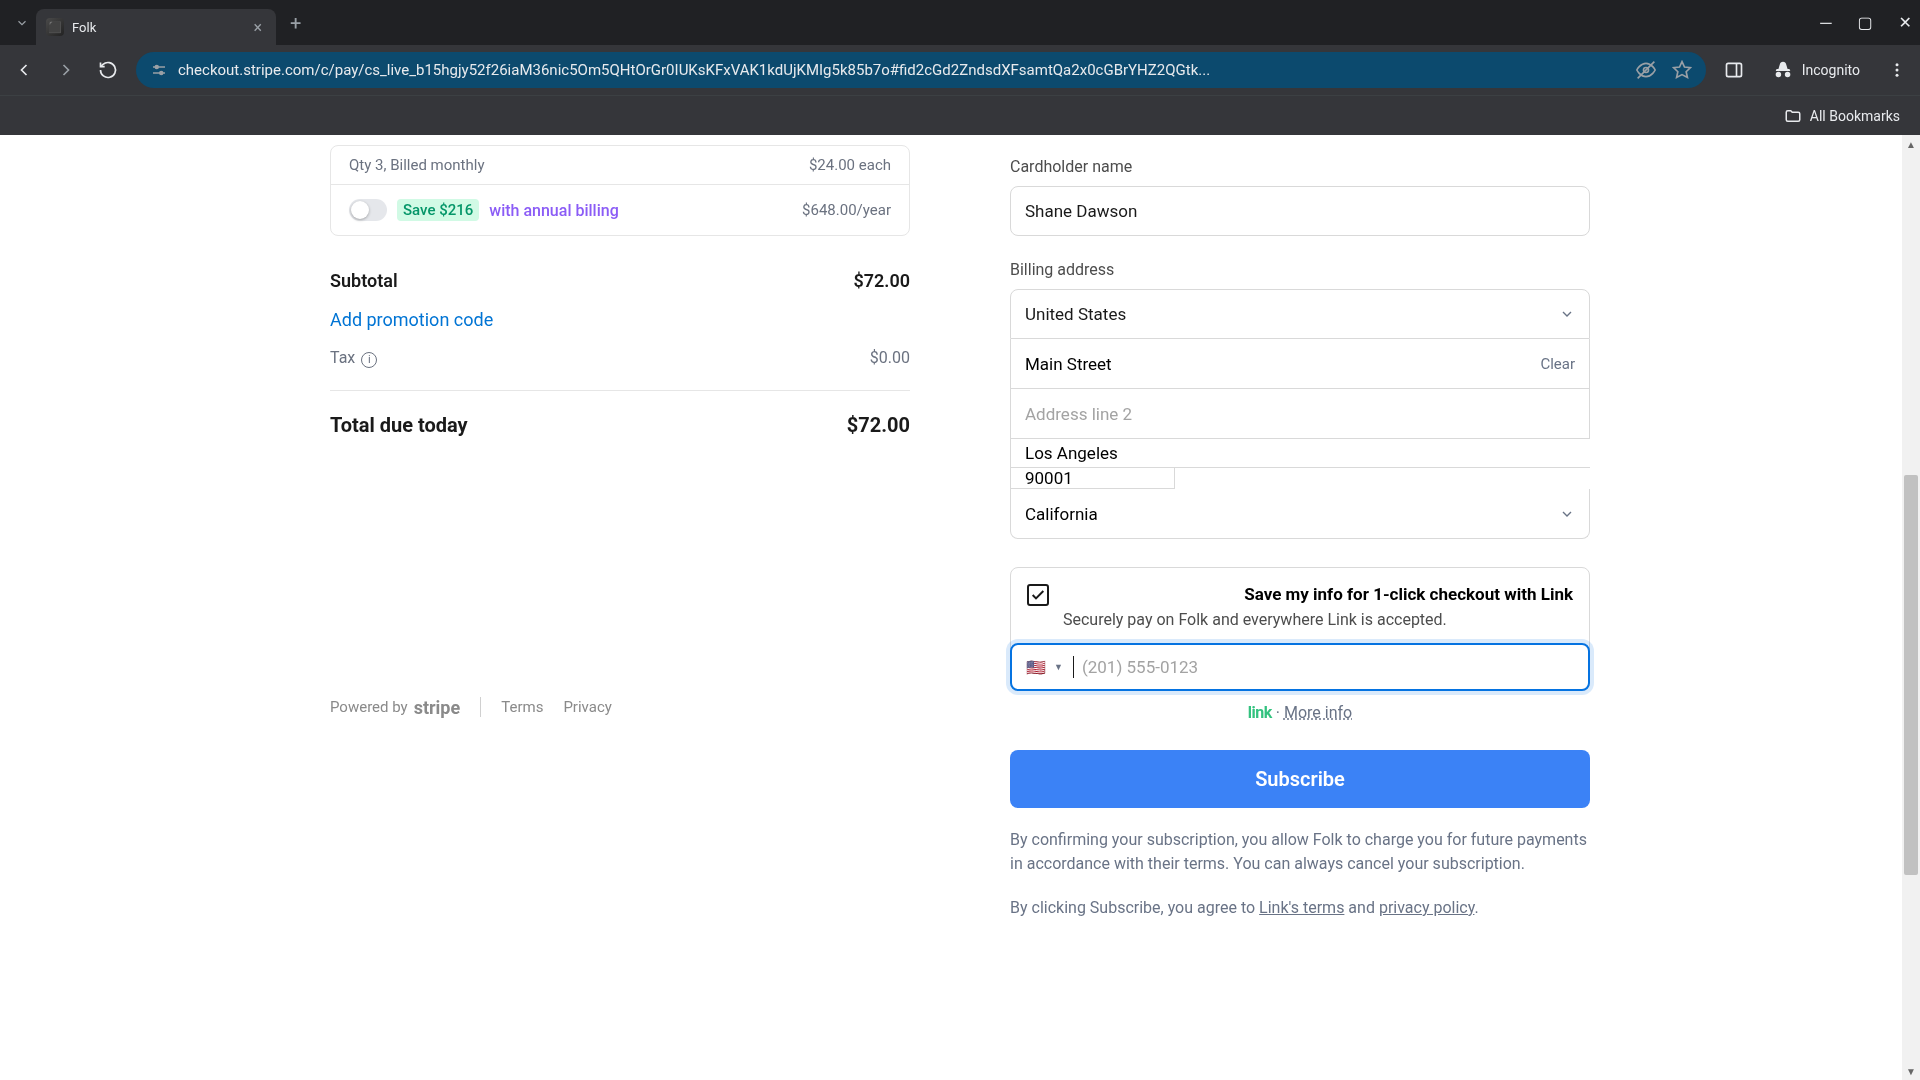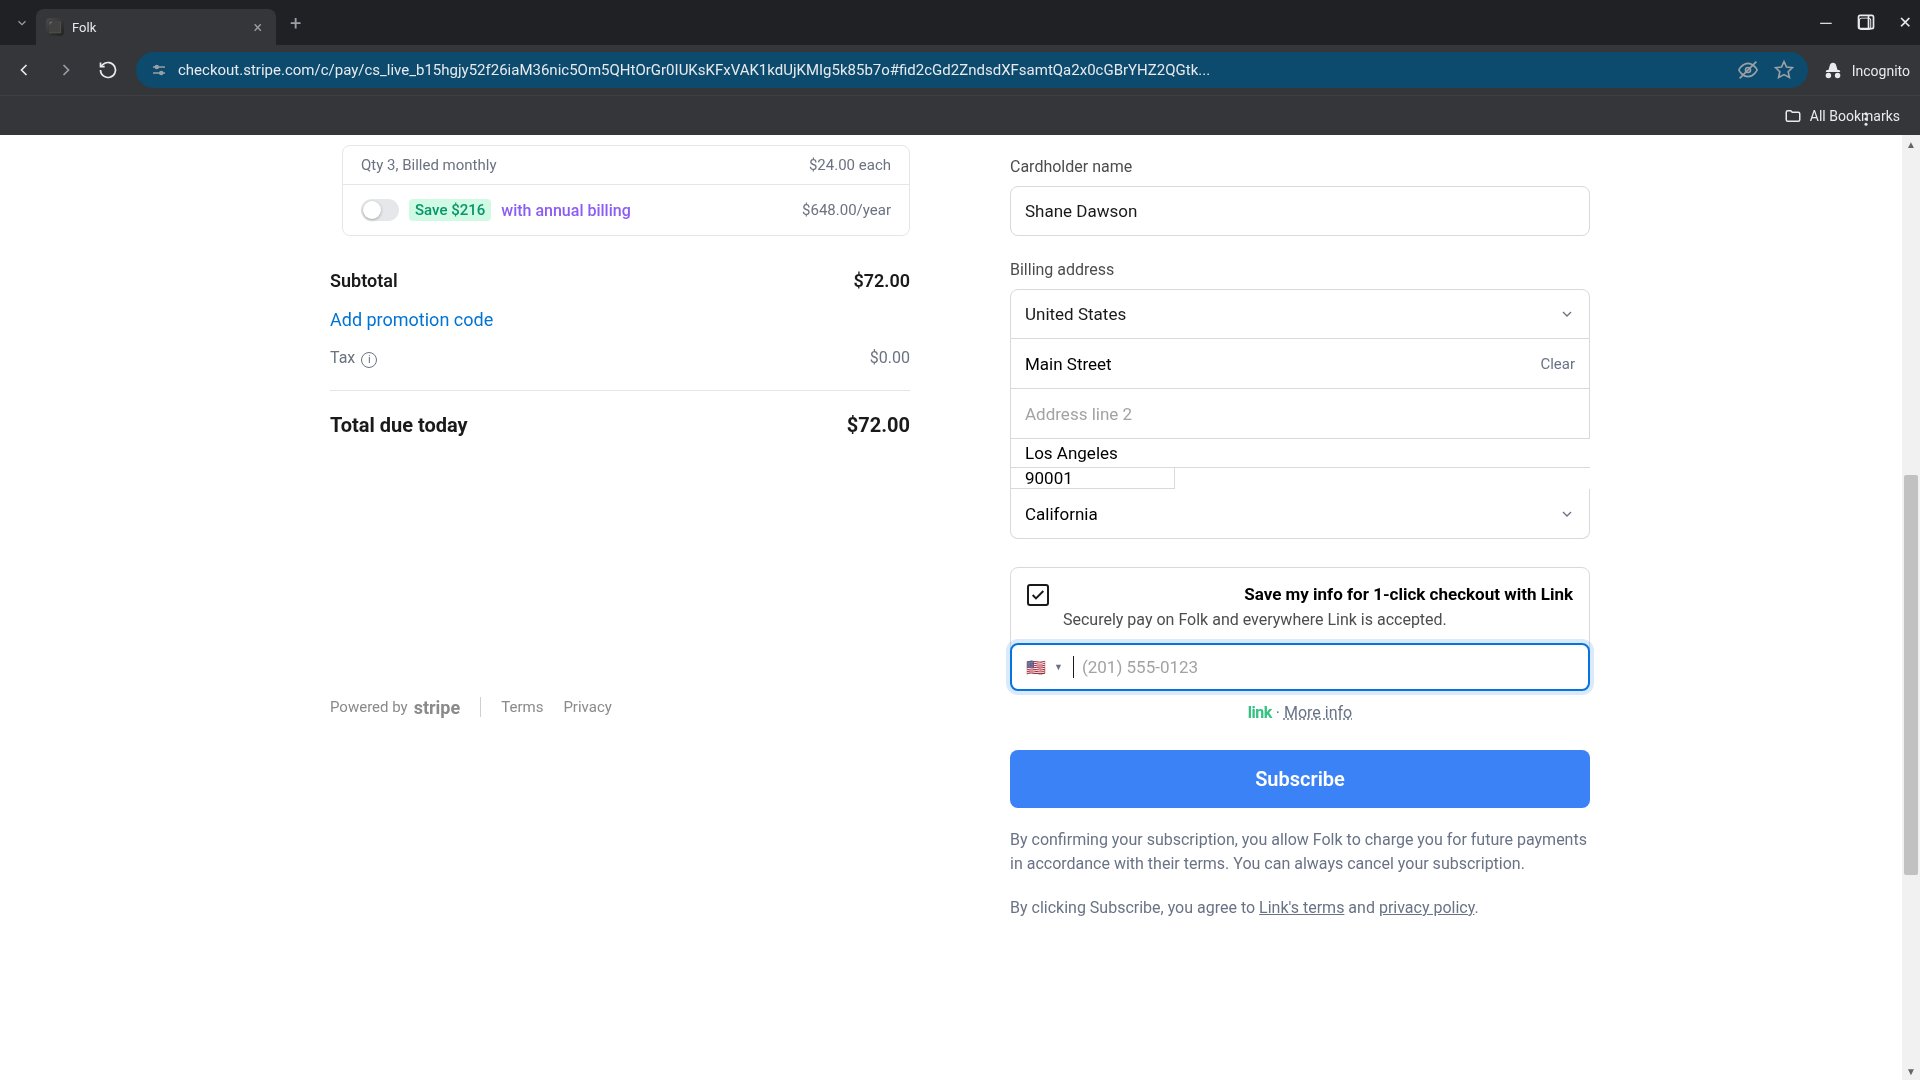--- a/index.html
+++ b/index.html
@@ -14,29 +14,29 @@
     .new-tab { color:#9aa0a6; font-size:20px; padding:0 14px; cursor:pointer; }
     .window-controls { margin-left:auto; display:flex; gap:26px; color:#e8eaed; }
     .window-controls span { cursor:pointer; font-size:16px; }
     .toolbar { height:50px; background:#35363a; display:flex; align-items:center; padding:0 10px; gap:14px; }
     .nav-btn { color:#9aa0a6; cursor:pointer; padding:4px; display:flex; }
     .nav-btn.enabled { color:#e8eaed; }
     .addr-bar { flex:1; background:#0c4a6e; border-radius:24px; height:36px; display:flex; align-items:center; padding:0 14px; gap:10px; }
     .addr-icon { color:#9aa0a6; display:flex; }
     .addr-text { color:#e8eaed; font-size:15px; flex:1; overflow:hidden; white-space:nowrap; text-overflow:ellipsis; }
     .addr-right { display:flex; gap:16px; color:#9aa0a6; }
-    .toolbar-right { display:flex; align-items:center; gap:24px;flex-direction:column; }
+    .toolbar-right { display:flex; align-items:center; gap:24px; }
     .incognito { color:#e8eaed; display:flex; align-items:center; gap:8px; font-size:14px; }
     .bookmarks-bar { height:40px; background:#35363a; border-top:1px solid #3c4043; display:flex; justify-content:flex-end; align-items:center; padding:0 20px; gap:8px; color:#e8eaed; font-size:14px; }
     .content { height:calc(1080px - 135px); display:flex; justify-content:center; background:#fff; position:relative; }
     .page { width:1440px; display:flex; }
     .left-col { width:720px; padding:0 50px 0 90px; color:#1a1a1a; }
     .right-col { width:720px; padding:0 90px 0 50px; position:relative; }
     .divider-vert { position:absolute; left:720px; top:0; bottom:0; width:0; box-shadow:2px 0 10px rgba(0,0,0,0.06); }
-    .qty-box { border:1px solid #e6e6e6; border-radius:8px; margin-top:10px;margin-left:12px; }
+    .qty-box { border:1px solid #e6e6e6; border-radius:8px; margin-top:10px; }
     .qty-row1 { display:flex; justify-content:space-between; padding:10px 18px; font-size:15px; color:#6b7280; }
     .qty-row2 { border-top:1px solid #e6e6e6; padding:14px 18px; display:flex; align-items:center; gap:10px; }
     .toggle { width:38px; height:22px; border-radius:11px; background:#e5e7eb; position:relative; cursor:pointer; }
     .toggle::after { content:""; position:absolute; width:18px; height:18px; background:#fff; border-radius:50%; top:2px; left:2px; box-shadow:0 1px 3px rgba(0,0,0,0.3); }
     .save-pill { background:#d1fae5; color:#059669; border-radius:4px; padding:2px 6px; font-size:15px; font-weight:500; }
     .annual-text { font-size:16px; color:#8b5cf6; font-weight:500; }
     .annual-price { margin-left:auto; font-size:15px; color:#6b7280; }
     .summary { margin-top:34px; }
     .sum-row { display:flex; justify-content:space-between; font-size:18px; margin-bottom:18px; }
     .sum-row.subtotal { font-weight:600; }

